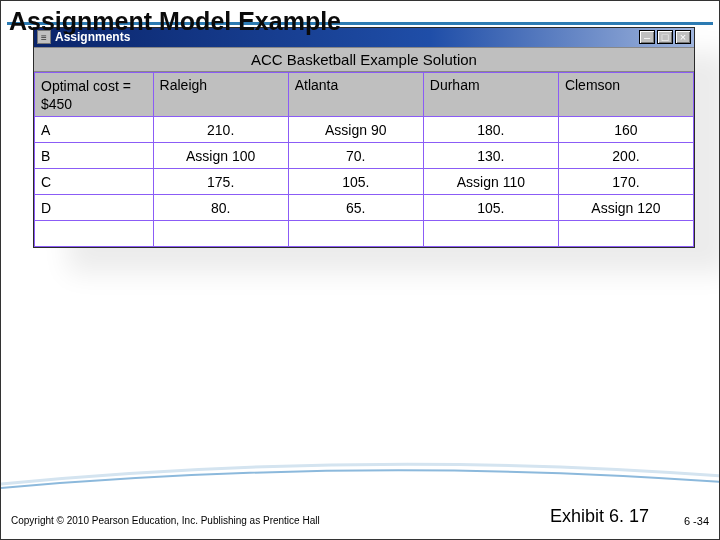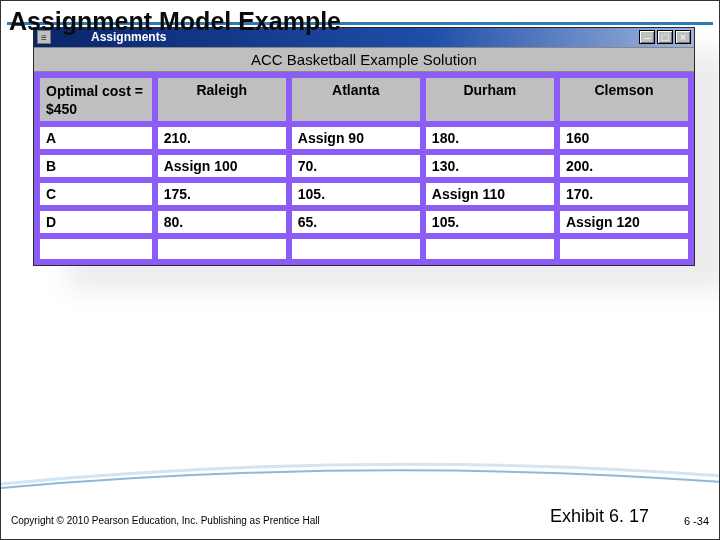--- a/index.html
+++ b/index.html
@@ -49,21 +49,20 @@
     margin-right: 4px;
     display:flex;align-items:center;justify-content:center;
     font-size: 10px;
     background:#c0c0c0;color:#333;border:1px solid #777;
   }
   .tb-title {
     font-weight: bold;
     font-size: 12px;
     flex: 1;
     overflow:hidden;
-    margin-left:36px;
   }
   .tb-btns { display:flex; gap:2px; }
   .tb-btn {
     width:16px;height:14px;
     background:#c0c0c0;
     border:1px solid #000;
     box-shadow: inset 1px 1px 0 #fff, inset -1px -1px 0 #777;
     display:flex;align-items:center;justify-content:center;
     font-size:11px;font-family: Arial;line-height:1;
   }
@@ -76,43 +75,42 @@
     background:#bfbfbf;
     border-bottom:1px solid #888;
   }
   table.sheet {
     width:100%;
     border-collapse: collapse;
     background:#fff;
     font-size: 14px;
   }
   table.sheet td {
-    border:6px solid #8b5cf6;
+    border:1px solid #8b5cf6;
     padding: 3px 6px;
     height: 26px;
     vertical-align: middle;
-    font-weight: bold;
   }
   table.sheet tr.head td {
     height: 44px;
     background:#bfbfbf;
-    text-align:center;
+    text-align:left;
     vertical-align: top;
     padding-top:4px;
   }
   table.sheet tr.head td.optcell {
     text-align:left;
     line-height:1.3;
   }
   table.sheet td.rowlabel {
     text-align:left;
     width: 110px;
   }
   table.sheet td.val {
-    text-align: left;
+    text-align: center;
   }
   table.sheet tr.empty td { height:26px; }
   col.c0 { width: 18%; }
   col.cc { width: 20.5%; }
 
   
   .footer {
     position:absolute;
     left:0;right:0;bottom:12px;
     display:flex;

